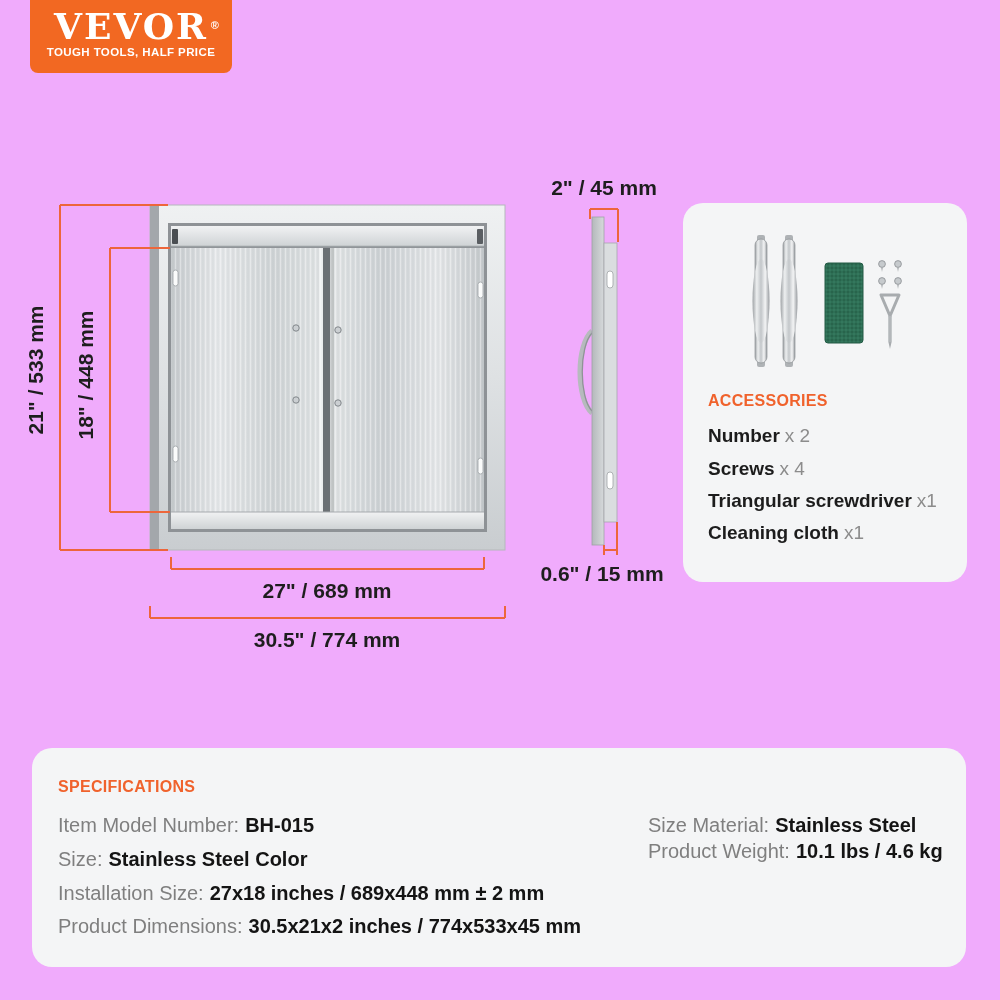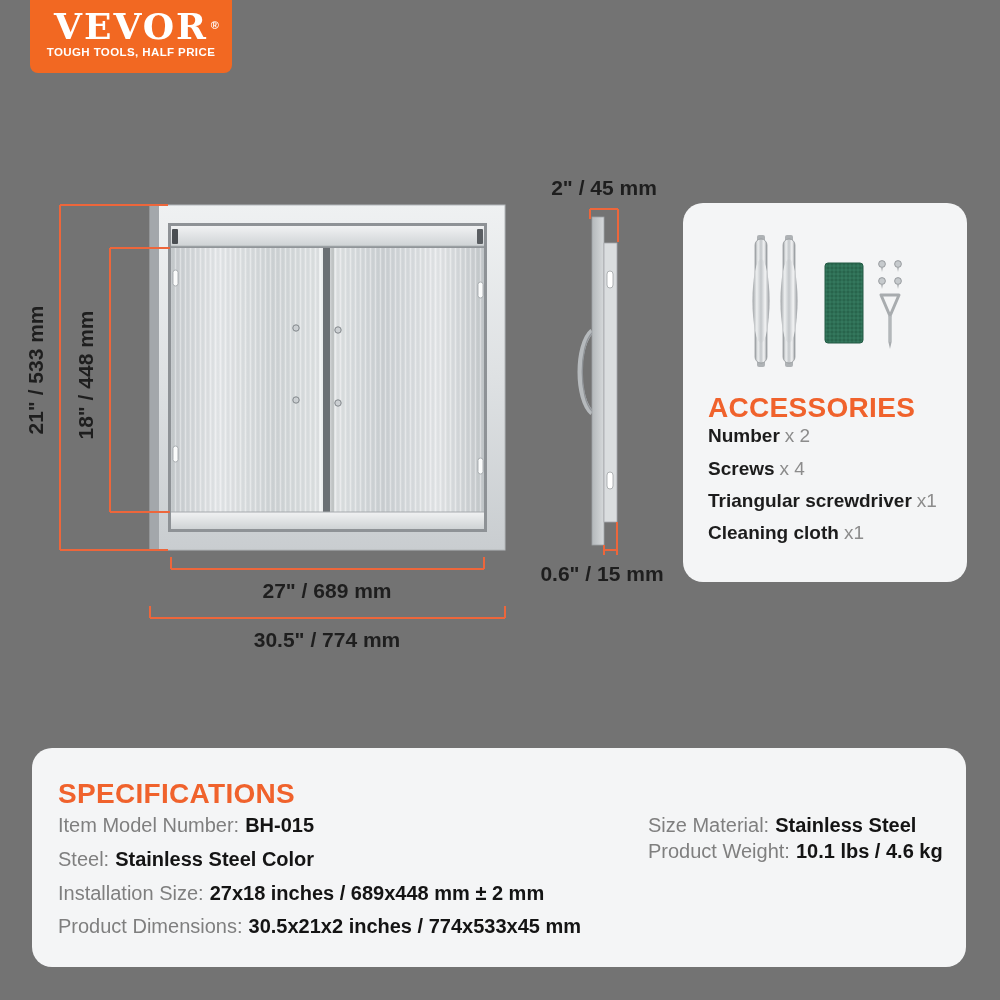--- a/index.html
+++ b/index.html
@@ -1,17 +1,17 @@
 <!DOCTYPE html>
 <html><head>
 <meta charset="utf-8">
 <style>
   html,body { margin:0; padding:0; background:#ffffff; }
   .page {
-    position:relative; width:1000px; height:1000px; background:#737373;
+    position:relative; width:1000px; height:1000px; background:#f0abfc;
     font-family:"Liberation Sans", sans-serif; overflow:hidden;
   }
 
   
   .logo {
     position:absolute; left:30px; top:0; width:202px; height:73px;
     background:#F26822; border-radius:0 0 8px 8px; color:#ffffff;
     text-align:center;
   }
   .logo-word {
@@ -36,21 +36,21 @@
     font-family:"Liberation Sans", sans-serif; font-size:21px; font-weight:bold;
     fill:#1E1E1E;
   }
 
   
   .card { position:absolute; background:#F4F5F6; border-radius:20px; }
   .acc-card  { left:683px; top:203px; width:284px; height:379px; }
   .spec-card { left:32px;  top:748px; width:934px; height:219px; }
 
   .sec-title {
-    position:absolute; font-size:28px; font-weight:bold; color:#F0622C;
+    position:absolute; font-size:16px; font-weight:bold; color:#F0622C;
     letter-spacing:0.3px; white-space:nowrap;
   }
   .acc-title  { left:25px; top:189px; }
   .spec-title { left:26px; top:30px; }
 
   .acc-items-svg { position:absolute; left:52px; top:28px; }
 
   .acc-row { position:absolute; left:25px; font-size:19px; white-space:nowrap; }
   .acc-row.r0 { top:222px; } .acc-row.r1 { top:255px; }
   .acc-row.r2 { top:287px; } .acc-row.r3 { top:319px; }
@@ -254,21 +254,21 @@
     </div>
   </div>
 
   <div class="card spec-card">
     <div class="sec-title spec-title">SPECIFICATIONS</div>
 
     <div class="spec-row l0">
       <span class="spec-label">Item Model Number:</span><span class="spec-value">BH-015</span>
     </div>
     <div class="spec-row l1">
-      <span class="spec-label">Steel:</span><span class="spec-value">Stainless Steel Color</span>
+      <span class="spec-label">Size:</span><span class="spec-value">Stainless Steel Color</span>
     </div>
     <div class="spec-row l2">
       <span class="spec-label">Installation Size:</span><span class="spec-value">27x18 inches / 689x448 mm ± 2 mm</span>
     </div>
     <div class="spec-row l3">
       <span class="spec-label">Product Dimensions:</span><span class="spec-value">30.5x21x2 inches / 774x533x45 mm</span>
     </div>
     <div class="spec-row r0">
       <span class="spec-label">Size Material:</span><span class="spec-value">Stainless Steel</span>
     </div>

